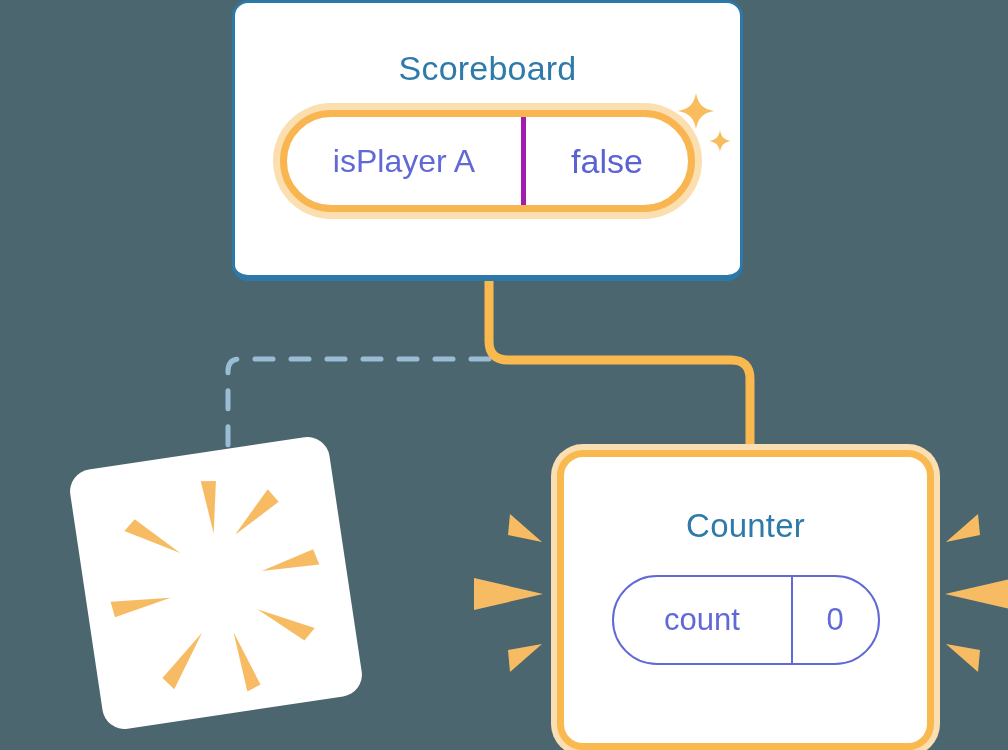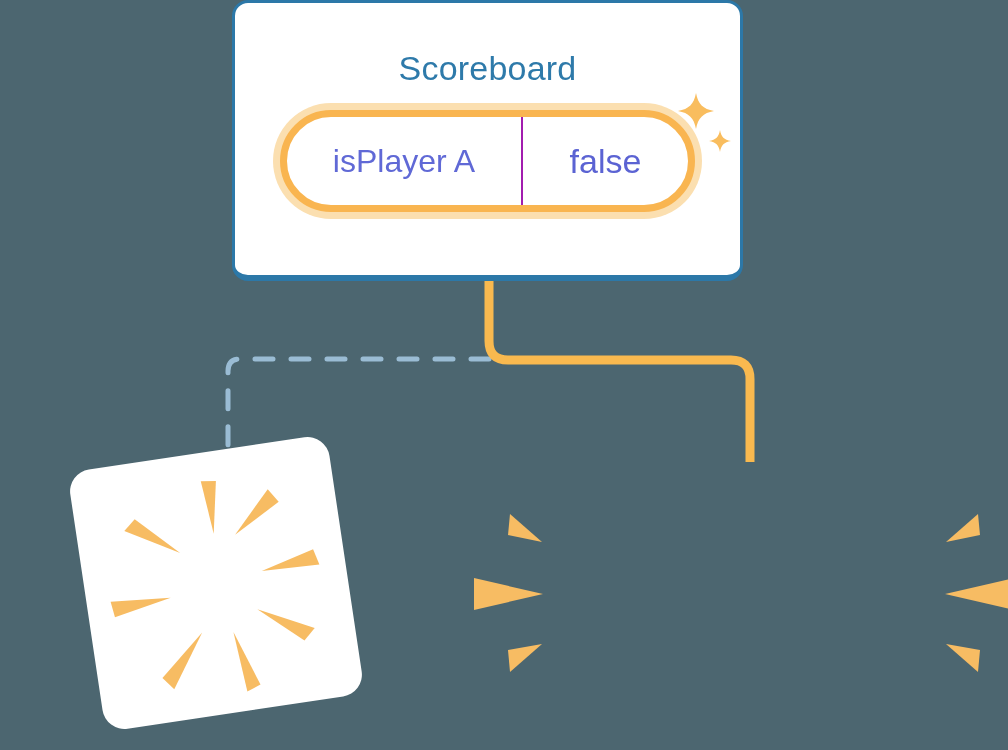--- a/index.html
+++ b/index.html
@@ -41,21 +41,21 @@
     border-radius:51px;
     background:#ffffff;
     border:7px solid #f9b550;
     box-shadow:0 0 0 7px #fbdfb0;
     box-sizing:border-box;
     display:flex;align-items:stretch;
   }
   .pill-hot .cellA{
     flex:0 0 234px;display:flex;align-items:center;justify-content:center;
     font-size:32px;color:#6069d6;font-weight:400;
-    border-right:2px solid #a21caf;
+    border-right:5px solid #a21caf;
   }
   .pill-hot .cellB{
     flex:1;display:flex;align-items:center;justify-content:center;
     font-size:34px;color:#5b63d3;font-weight:400;
   }
 
   
   .sparkle{position:absolute;}
   .sparkle svg{display:block;}
 
@@ -160,14 +160,21 @@
         </svg>
       </div>
       <div class="sparkle" style="left:427px;top:18px;">
         <svg width="26" height="26" viewBox="0 0 26 26">
           <path d="M13 2 C14.3 9 17 11.7 24 13 C17 14.3 14.3 17 13 24 C11.7 17 9 14.3 2 13 C9 11.7 11.7 9 13 2 Z" fill="#f9bd5e"></path>
         </svg>
       </div>
     </div>
   </div>
 
+  <div class="counter-card">
+    <div class="card-title">Counter</div>
+    <div class="pill-cool">
+      <div class="cellA">count</div>
+      <div class="cellB">0</div>
+    </div>
+  </div>
 
 </div>
 
 </body></html>

